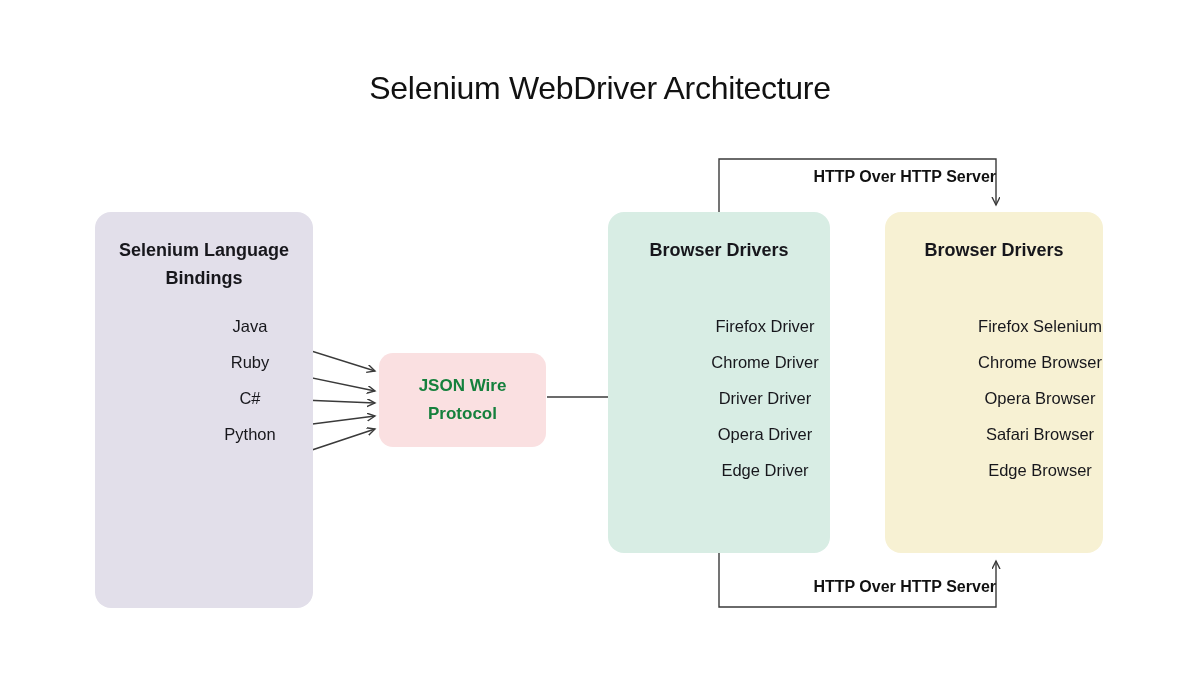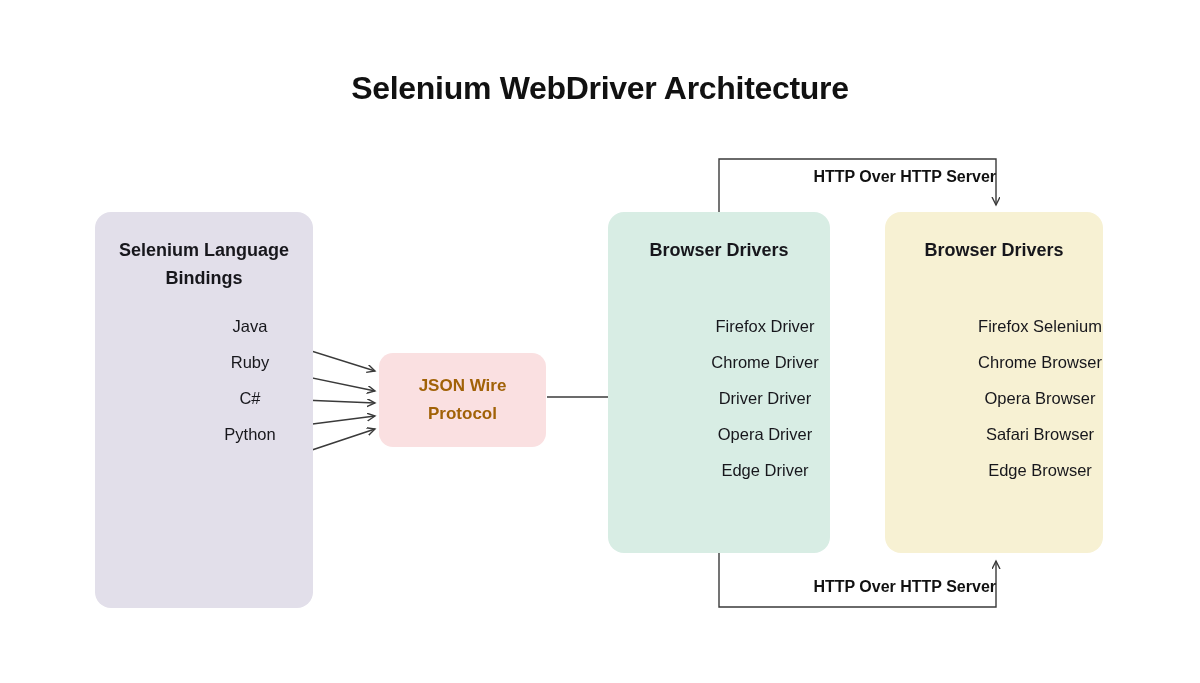--- a/index.html
+++ b/index.html
@@ -1,21 +1,21 @@
 <!DOCTYPE html>
 <html><head>
 <meta charset="utf-8">
 <style>
   html,body{margin:0;padding:0;background:#ffffff;}
   body{font-family:"Liberation Sans", sans-serif;color:#161616;}
   .stage{position:relative;width:1200px;height:683px;background:#ffffff;overflow:hidden;}
 
   .page-title{
     position:absolute;left:0;top:70px;width:1200px;text-align:center;
-    font-size:32px;font-weight:700;letter-spacing:-0.3px;color:#111111;
+    font-size:32px;font-weight:400;letter-spacing:-0.3px;color:#111111;
   }
 
   .box{position:absolute;border-radius:16px;}
   .box-bindings{left:95px;top:212px;width:218px;height:396px;background:#E2DFEA;}
   .box-protocol{left:379px;top:353px;width:167px;height:94px;background:#FAE0E1;border-radius:14px;}
   .box-drivers{left:608px;top:212px;width:222px;height:341px;background:#D8EDE4;}
   .box-browsers{left:885px;top:212px;width:218px;height:341px;background:#F7F1D3;}
 
   .box-header{
     position:absolute;top:24px;left:0;width:100%;text-align:center;
@@ -25,21 +25,21 @@
 
   .item-list{position:absolute;top:96px;left:0;width:100%;padding-left:46px;}
   .item{
     height:36px;line-height:36px;text-align:center;
     font-size:16.5px;font-weight:400;color:#17171c;white-space:nowrap;
   }
 
   .protocol-label{
     position:absolute;left:0;top:0;width:100%;height:100%;
     display:flex;align-items:center;justify-content:center;text-align:center;
-    font-size:17px;font-weight:700;line-height:28px;color:#a16207;
+    font-size:17px;font-weight:700;line-height:28px;color:#15803d;
   }
   .protocol-label .inner{display:inline-block;max-width:110px;}
 
   .connector-label{
     position:absolute;left:719px;width:277px;text-align:right;
     font-size:16px;font-weight:700;color:#111111;white-space:nowrap;
   }
   .connector-label.top{top:168px;}
   .connector-label.bottom{top:578px;}
 

